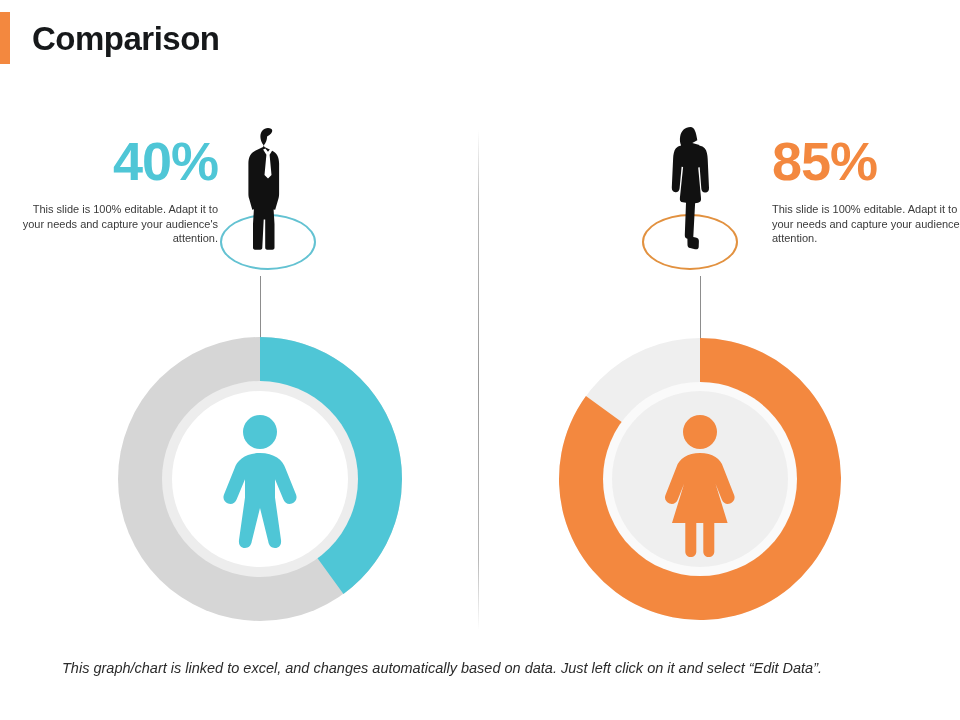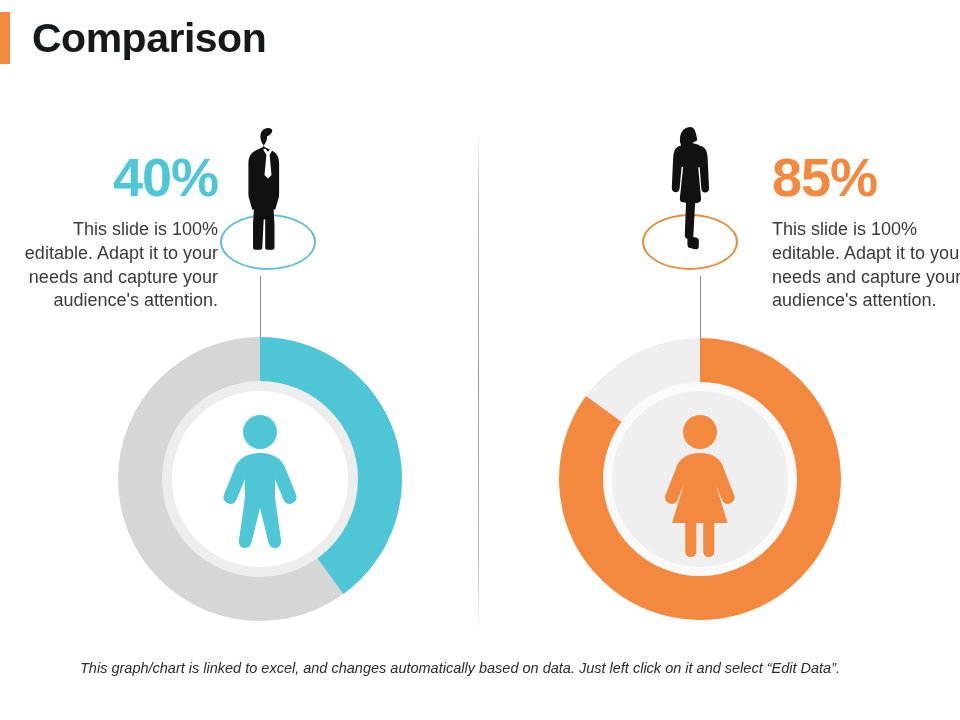--- a/index.html
+++ b/index.html
@@ -35,21 +35,21 @@
     align-items: center;
     justify-content: center;
     color: #ffffff;
     font-size: 15px;
     letter-spacing: .5px;
   }
   .title {
     margin-left: 22px;
     display: flex;
     align-items: center;
-    font-size: 41px;
+    font-size: 33px;
     font-weight: bold;
     color: #16181a;
     letter-spacing: -0.5px;
     line-height: 1;
   }
 
   
   .center-divider {
     position: absolute;
     left: 478px;
@@ -65,38 +65,38 @@
     top: 0;
     width: 478px;
     height: 720px;
   }
   .panel.left  { left: 0; }
   .panel.right { left: 482px; }
 
   
   .stat-block {
     position: absolute;
-    top: 150px;
+    top: 134px;
     width: 198px;
   }
   .left .stat-block  { left: 20px;  text-align: right; }
   .right .stat-block { left: 290px; text-align: left;  }
 
   .percent {
     font-size: 54px;
     font-weight: bold;
     line-height: 1.0;
     letter-spacing: -1px;
     margin: 0 0 14px 0;
   }
   .left  .percent { color: #4FC6D6; }
   .right .percent { color: #F3883F; }
 
   .copy {
-    font-size: 18px;
+    font-size: 11px;
     line-height: 1.32;
     color: #3a3a3a;
     margin: 0;
   }
 
   
   .figure-wrap {
     position: absolute;
     top: 126px;
     width: 120px;
@@ -141,21 +141,21 @@
     top: 336px;
     width: 286px;
     height: 286px;
   }
   .left  .donut-wrap { left: 117px; }
   .right .donut-wrap { left: 75px; }
 
   
   .footer-note {
     position: absolute;
-    left: 80px;
+    left: 62px;
     top: 660px;
     width: 860px;
     font-size: 14.5px;
     font-style: italic;
     color: #2b2b2b;
     white-space: nowrap;
   }
 </style>
 </head>
 <body>

